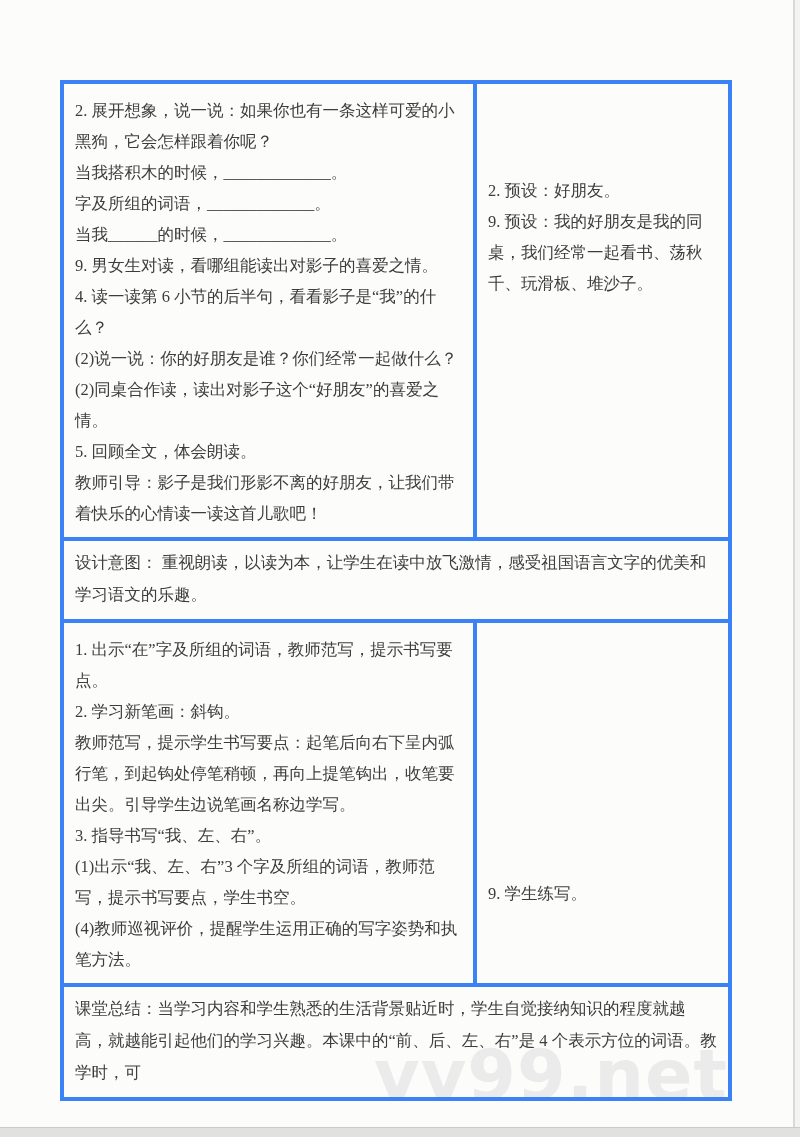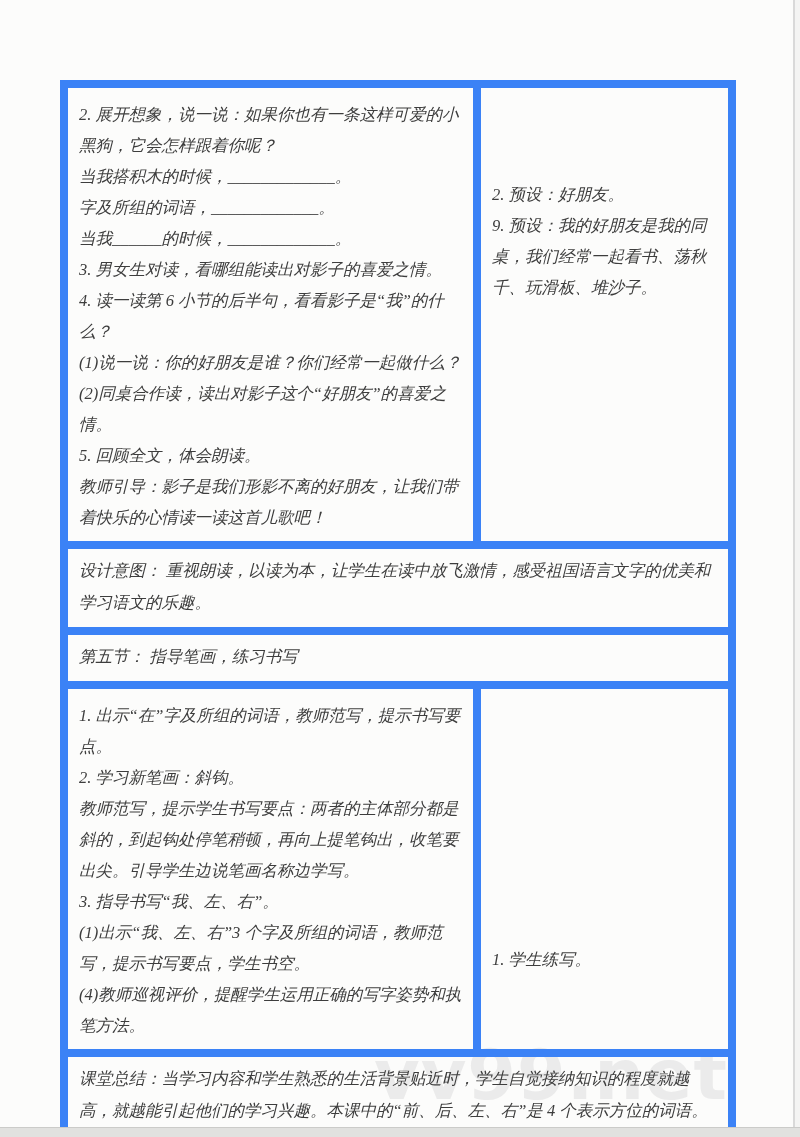--- a/index.html
+++ b/index.html
@@ -28,25 +28,24 @@
     left: 60px; top: 80px;
     width: 668px;
     border-collapse: collapse;
     table-layout: fixed;
     z-index: 1;
     font-size: 16.5px;
     line-height: 31px;
     color: #3d3d3d;
   }
   .doc-table td {
-    border: 8px solid #3b82f6;
+    border: 4px solid #3b82f6;
     vertical-align: top;
     padding: 11px 10px 8px 11px;
     background: transparent;
-    font-style: italic;
   }
   .doc-table p { margin: 0; }
   td.full-row { line-height: 32px; padding-top: 6px; margin-left: 45px; }
   tr.row-a  { height: 390px; }
   tr.row-b  { height: 62px; }
   tr.row-c  { height: 45px; }
   tr.row-d  { height: 320px; }
   tr.row-e  { height: 66px; }
   tr.row-f  { height: 69px; }
   td.pad-right-a { padding-top: 91px; }
@@ -82,52 +81,49 @@
     <col style="width:255px">
   </colgroup>
 
   <tbody>
       <tr class="row-a">
     <td>
       <p>2. 展开想象，说一说：如果你也有一条这样可爱的小黑狗，它会怎样跟着你呢？</p>
       <p>当我搭积木的时候，_____________。</p>
       <p>字及所组的词语，_____________。</p>
       <p>当我______的时候，_____________。</p>
-      <p>3. 男女生对读，看哪组能读出对影子的喜爱之情。</p>
+      <p>9. 男女生对读，看哪组能读出对影子的喜爱之情。</p>
       <p>4. 读一读第 6 小节的后半句，看看影子是“我”的什么？</p>
-      <p>(1)说一说：你的好朋友是谁？你们经常一起做什么？</p>
+      <p>(2)说一说：你的好朋友是谁？你们经常一起做什么？</p>
       <p>(2)同桌合作读，读出对影子这个“好朋友”的喜爱之情。</p>
       <p>5. 回顾全文，体会朗读。</p>
       <p>教师引导：影子是我们形影不离的好朋友，让我们带着快乐的心情读一读这首儿歌吧！</p>
     </td>
     <td class="pad-right-a">
       <p>2. 预设：好朋友。</p>
       <p>9. 预设：我的好朋友是我的同桌，我们经常一起看书、荡秋千、玩滑板、堆沙子。</p>
     </td>
   </tr>
 
   <tr class="row-b">
     <td colspan="2" class="full-row">设计意图： 重视朗读，以读为本，让学生在读中放飞激情，感受祖国语言文字的优美和学习语文的乐趣。</td>
   </tr>
 
-  <tr class="row-c">
-    <td colspan="2" class="full-row">第五节： 指导笔画，练习书写</td>
-  </tr>
 
   <tr class="row-d">
     <td>
       <p>1. 出示“在”字及所组的词语，教师范写，提示书写要点。</p>
       <p>2. 学习新笔画：斜钩。</p>
-      <p>教师范写，提示学生书写要点：两者的主体部分都是斜的，到起钩处停笔稍顿，再向上提笔钩出，收笔要出尖。引导学生边说笔画名称边学写。</p>
+      <p>教师范写，提示学生书写要点：起笔后向右下呈内弧行笔，到起钩处停笔稍顿，再向上提笔钩出，收笔要出尖。引导学生边说笔画名称边学写。</p>
       <p>3. 指导书写“我、左、右”。</p>
       <p>(1)出示“我、左、右”3 个字及所组的词语，教师范写，提示书写要点，学生书空。</p>
       <p>(4)教师巡视评价，提醒学生运用正确的写字姿势和执笔方法。</p>
     </td>
     <td class="pad-right-d">
-      <p>1. 学生练写。</p>
+      <p>9. 学生练写。</p>
     </td>
   </tr>
 
 
   <tr class="row-f">
     <td colspan="2" class="full-row">课堂总结：当学习内容和学生熟悉的生活背景贴近时，学生自觉接纳知识的程度就越高，就越能引起他们的学习兴趣。本课中的“前、后、左、右”是 4 个表示方位的词语。教学时，可</td>
   </tr>
 </tbody>
   </table>
 

